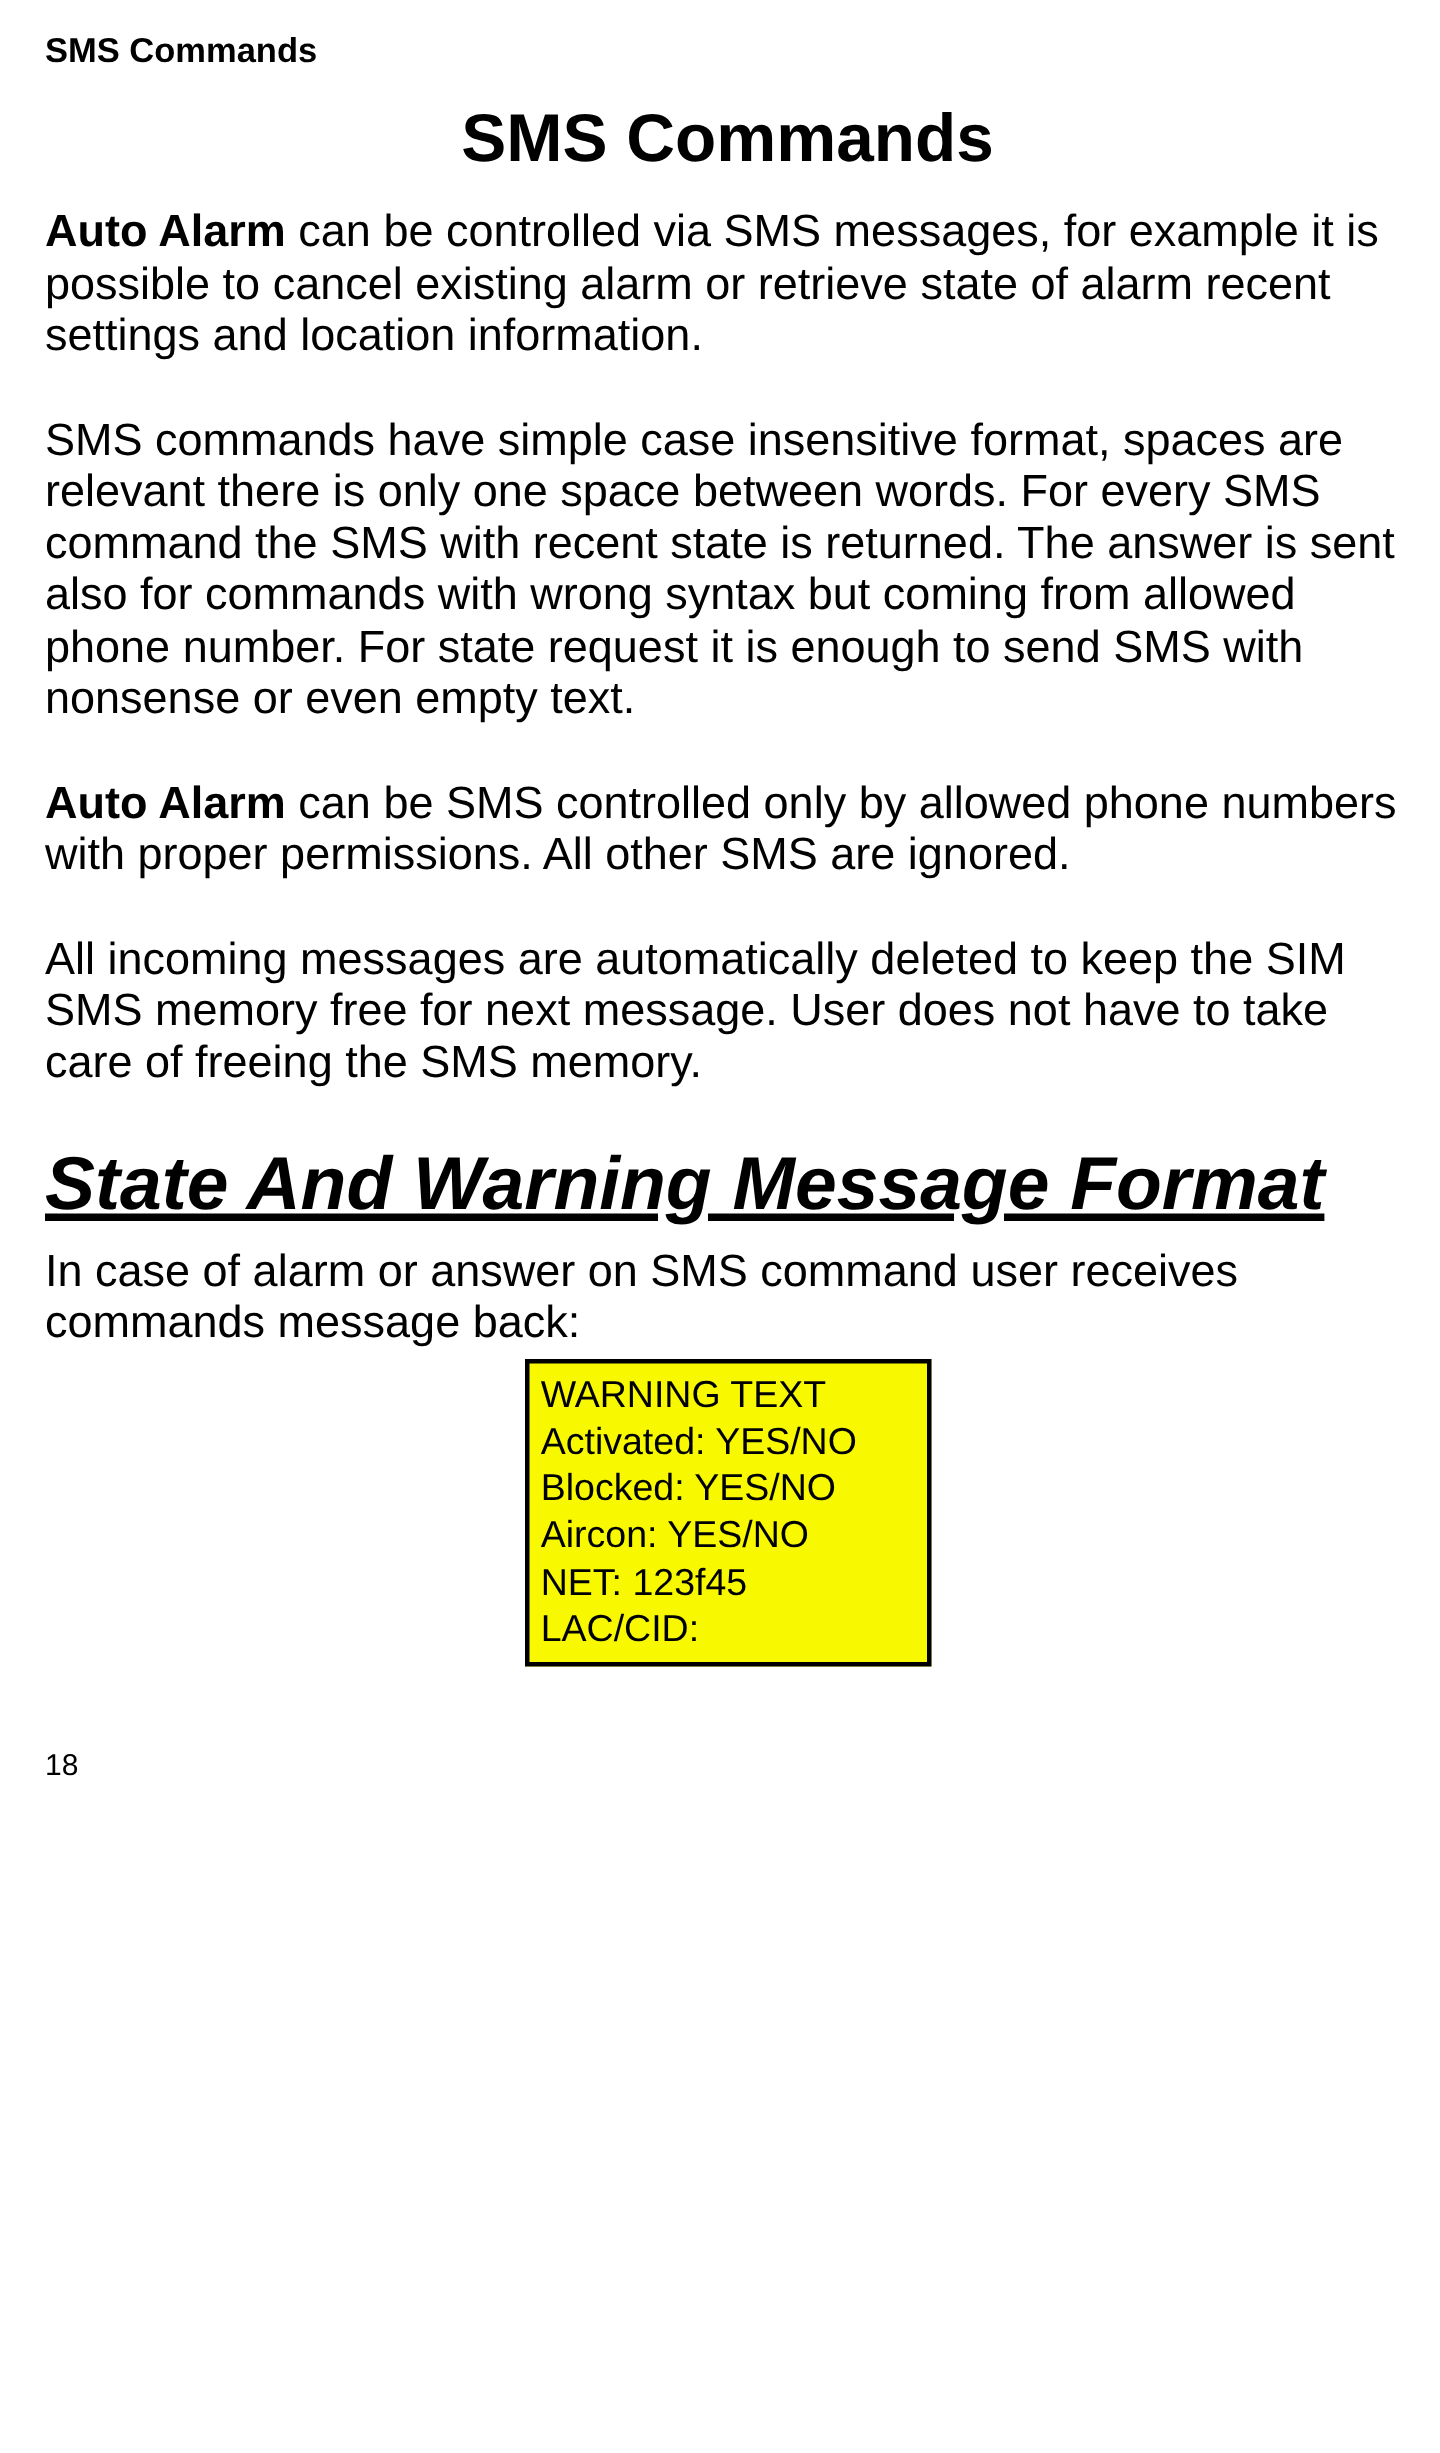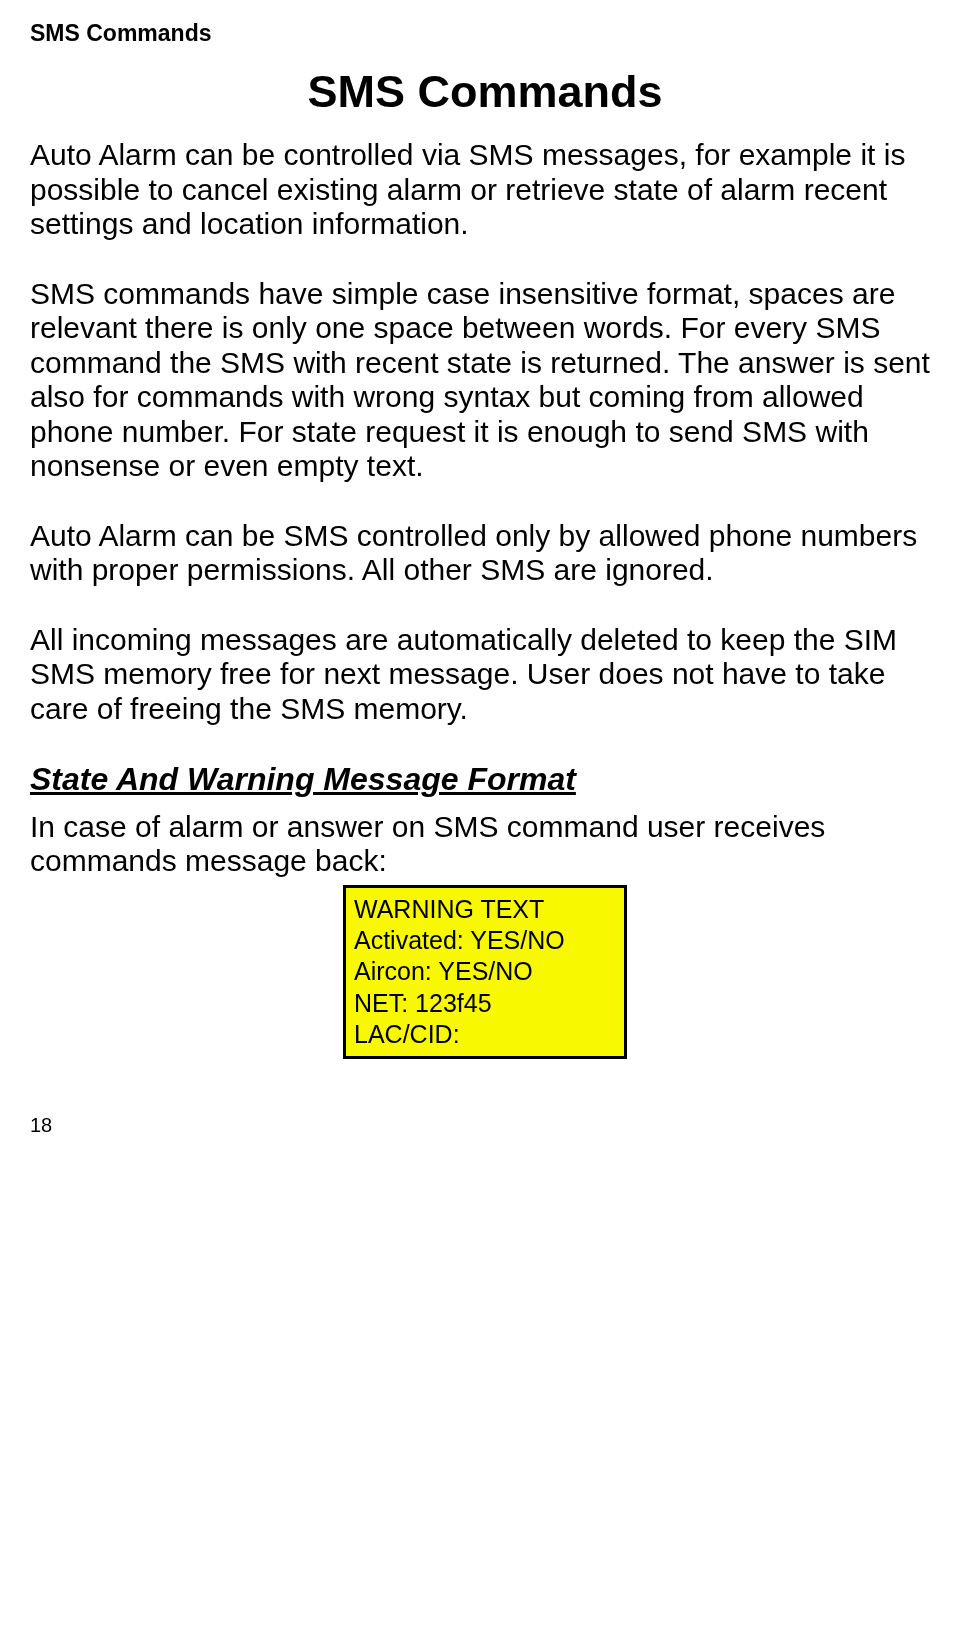--- a/index.html
+++ b/index.html
@@ -19,38 +19,38 @@
     font-size: 45px;
     font-weight: bold;
     text-align: center;
     margin: 10px 0 20px 0;
   }
   .para {
     font-size: 30px;
     margin-bottom: 35px;
   }
   .para .bold {
-    font-weight: normal;
+    font-weight: bold;
   }
   .subheading {
-    font-size: 32px;
+    font-size: 50px;
     font-style: italic;
     text-decoration: underline;
     font-weight: bold;
     margin: 10px 0 12px 0;
   }
   .msgbox-wrap {
     display: flex;
     justify-content: center;
     margin-top: 6px;
   }
   .msgbox {
     background: #f8f800;
     border: 3px solid #000;
-    padding: 6px 25px 6px 8px;
+    padding: 6px 12px 6px 8px;
     font-size: 25px;
     line-height: 1.25;
     width: 245px;
   }
   .pagenum {
     font-size: 20px;
     margin-top: 55px;
   }
 </style>
 </head>
@@ -73,19 +73,20 @@
 <div class="para">All incoming messages are automatically deleted to keep the SIM SMS memory free for next message. User does not have to take care  of freeing the SMS memory.</div>
 
 <div class="subheading">State And Warning Message Format</div>
 
 <div class="para" style="margin-bottom:2px">In case of alarm or answer on SMS command user receives commands message back:</div>
 
 <div class="msgbox-wrap">
   <div class="msgbox">
     <div>WARNING TEXT</div>
     <div>Activated: YES/NO</div>
+    <div>Blocked: YES/NO</div>
     <div>Aircon: YES/NO</div>
     <div>NET: 123f45</div>
     <div>LAC/CID:</div>
   </div>
 </div>
 
 <div class="pagenum">18</div>
 
 </body></html>

